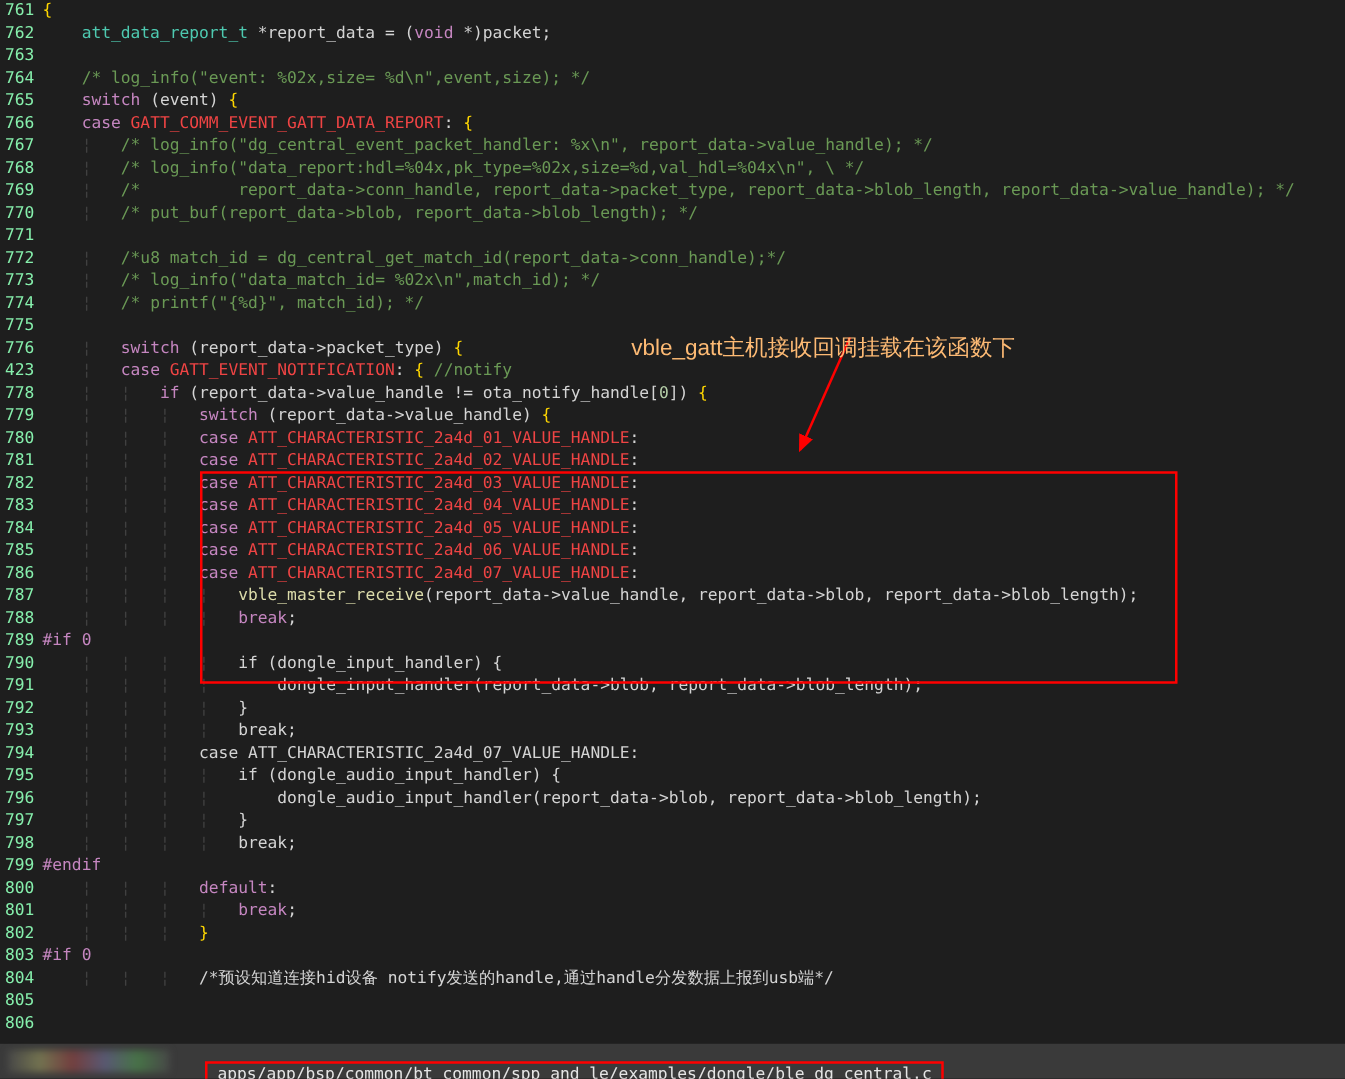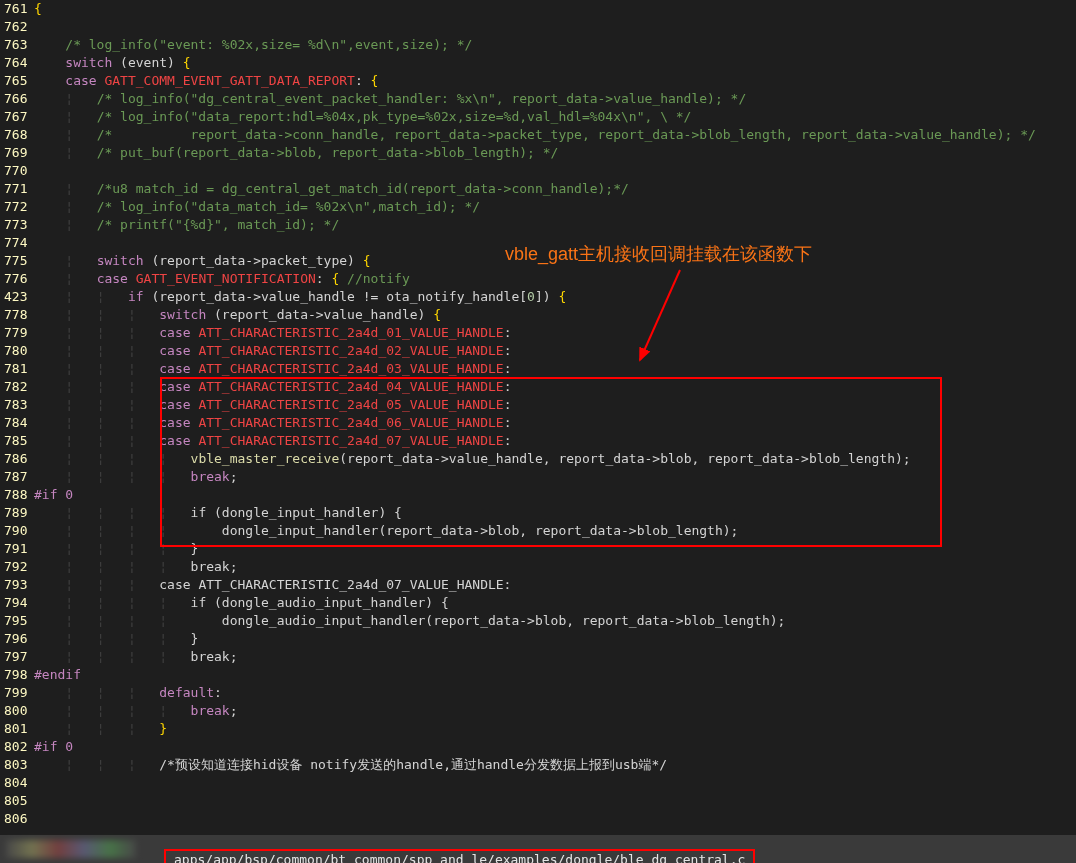--- a/index.html
+++ b/index.html
@@ -13,21 +13,21 @@
     overflow: hidden;
     position: relative;
   }
   .editor {
     display: flex;
     height: 835px;
     overflow: hidden;
   }
   .gutter {
     background: #1e1e1e;
-    color: #fef9c3;
+    color: #86efac;
     text-align: right;
     padding: 0 8px 0 4px;
     user-select: none;
     flex-shrink: 0;
     width: 32px;
   }
   .gutter div { height: 18px; line-height: 18px; }
   .code {
     flex: 1;
     padding-left: 2px;
@@ -43,25 +43,26 @@
   .fn   { color: #dcdcaa; }      
   .num  { color: #b5cea8; }      
   .cmt  { color: #6a9955; }      
   .mac  { color: #ef4444; text-align: right; }
   .pre  { color: #c586c0; }
   .guide{ color: #404040; }
   .brace{ color: #ffd700; }
 
   .annotation {
     position: absolute;
-    color: #f97316;
+    color: #fdba74;
     font-family: sans-serif;
     font-size: 18px;
     z-index: 10;
     pointer-events:none;
+    margin-top:24px;
   }
   .highlight-box {
     position: absolute;
     border: 2px solid #ff0000;
     pointer-events: none;
     z-index: 5;
   }
   .statusbar {
     position: absolute;
     bottom: 0;
@@ -142,20 +143,21 @@
       <div>800</div>
       <div>801</div>
       <div>802</div>
       <div>803</div>
       <div>804</div>
       <div>805</div>
       <div>806</div>
     </div>
   <div class="code" id="code">
       <div class="line"><span class="brace">{</span></div>
+      <div class="line">    <span class="type">att_data_report_t</span> *report_data = (<span class="kw">void</span> *)packet;</div>
       <div class="line"></div>
       <div class="line">    <span class="cmt">/* log_info("event: %02x,size= %d\n",event,size); */</span></div>
       <div class="line">    <span class="kw">switch</span> (event) <span class="brace">{</span></div>
       <div class="line">    <span class="kw">case</span> <span class="mac">GATT_COMM_EVENT_GATT_DATA_REPORT</span>: <span class="brace">{</span></div>
       <div class="line">    <span class="guide">¦</span>   <span class="cmt">/* log_info("dg_central_event_packet_handler: %x\n", report_data-&gt;value_handle); */</span></div>
       <div class="line">    <span class="guide">¦</span>   <span class="cmt">/* log_info("data_report:hdl=%04x,pk_type=%02x,size=%d,val_hdl=%04x\n", \ */</span></div>
       <div class="line">    <span class="guide">¦</span>   <span class="cmt">/*          report_data-&gt;conn_handle, report_data-&gt;packet_type, report_data-&gt;blob_length, report_data-&gt;value_handle); */</span></div>
       <div class="line">    <span class="guide">¦</span>   <span class="cmt">/* put_buf(report_data-&gt;blob, report_data-&gt;blob_length); */</span></div>
       <div class="line"></div>
       <div class="line">    <span class="guide">¦</span>   <span class="cmt">/*u8 match_id = dg_central_get_match_id(report_data-&gt;conn_handle);*/</span></div>

